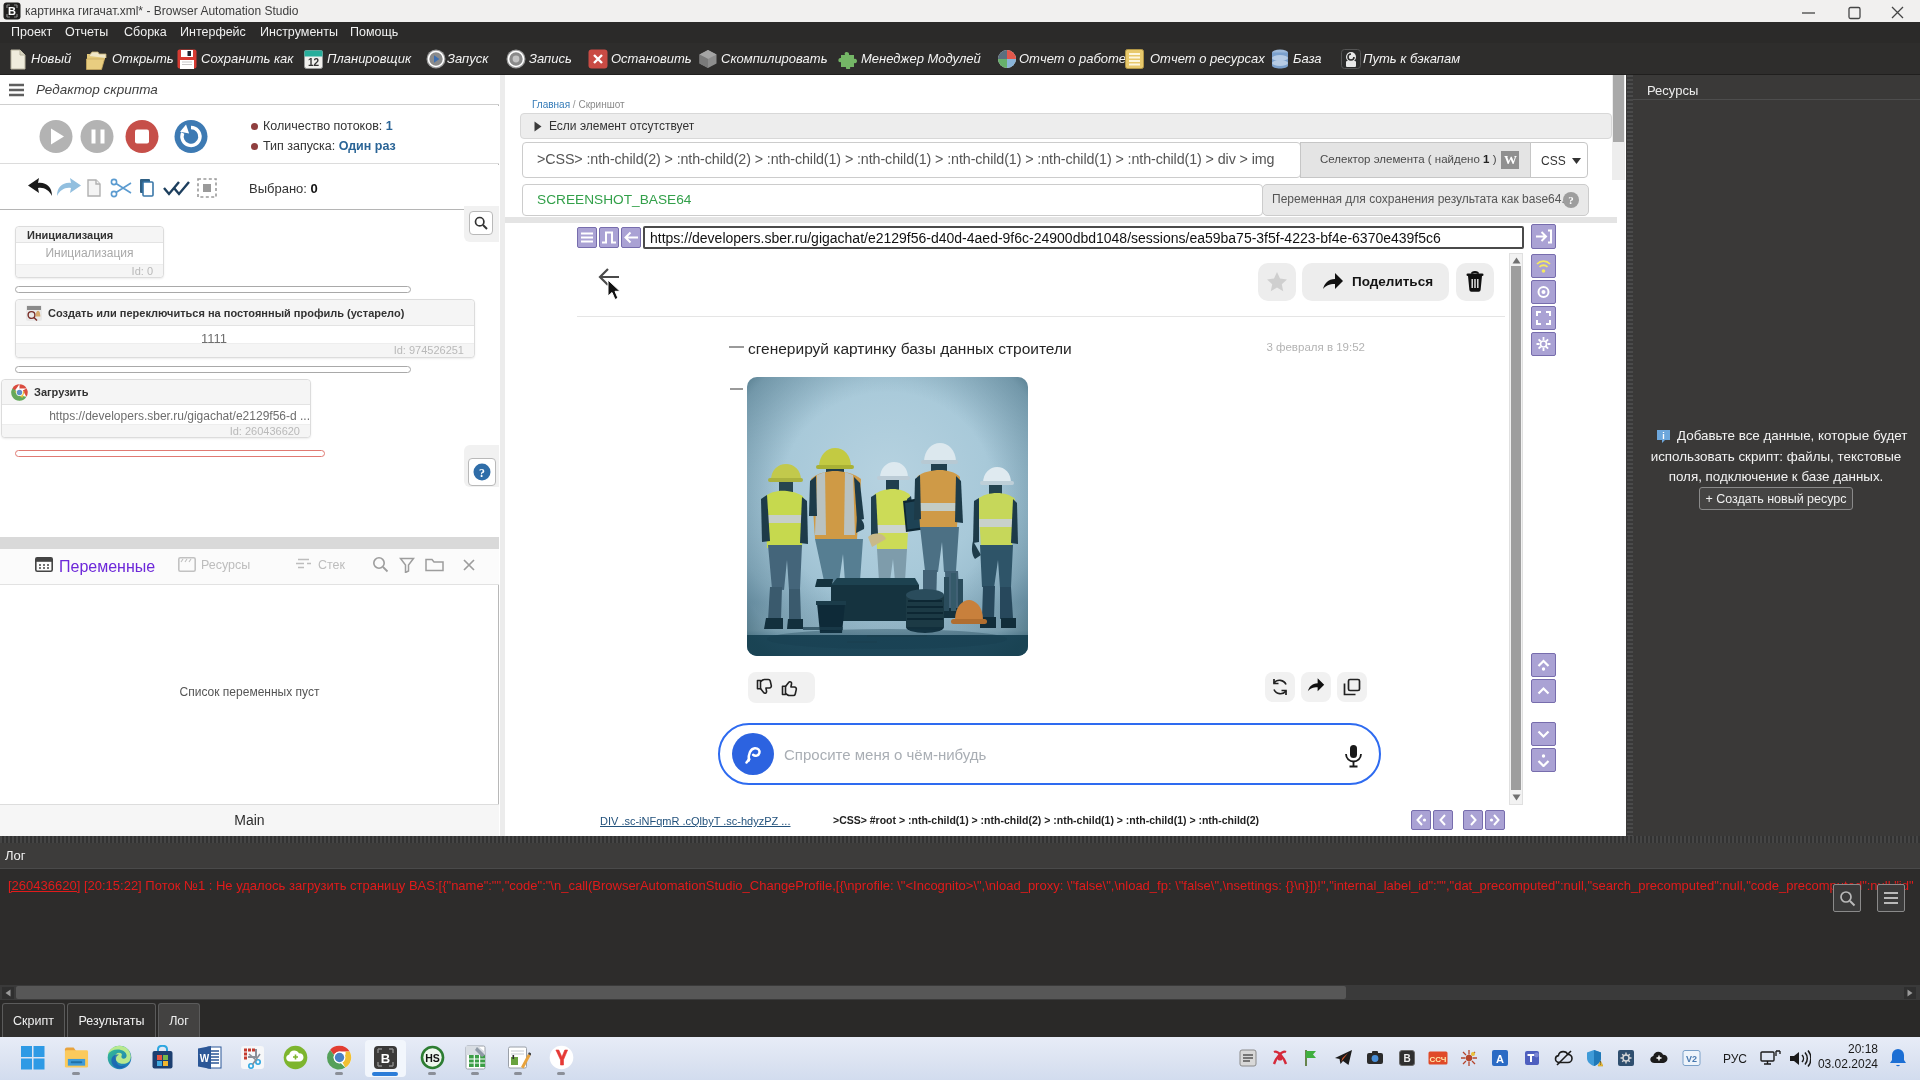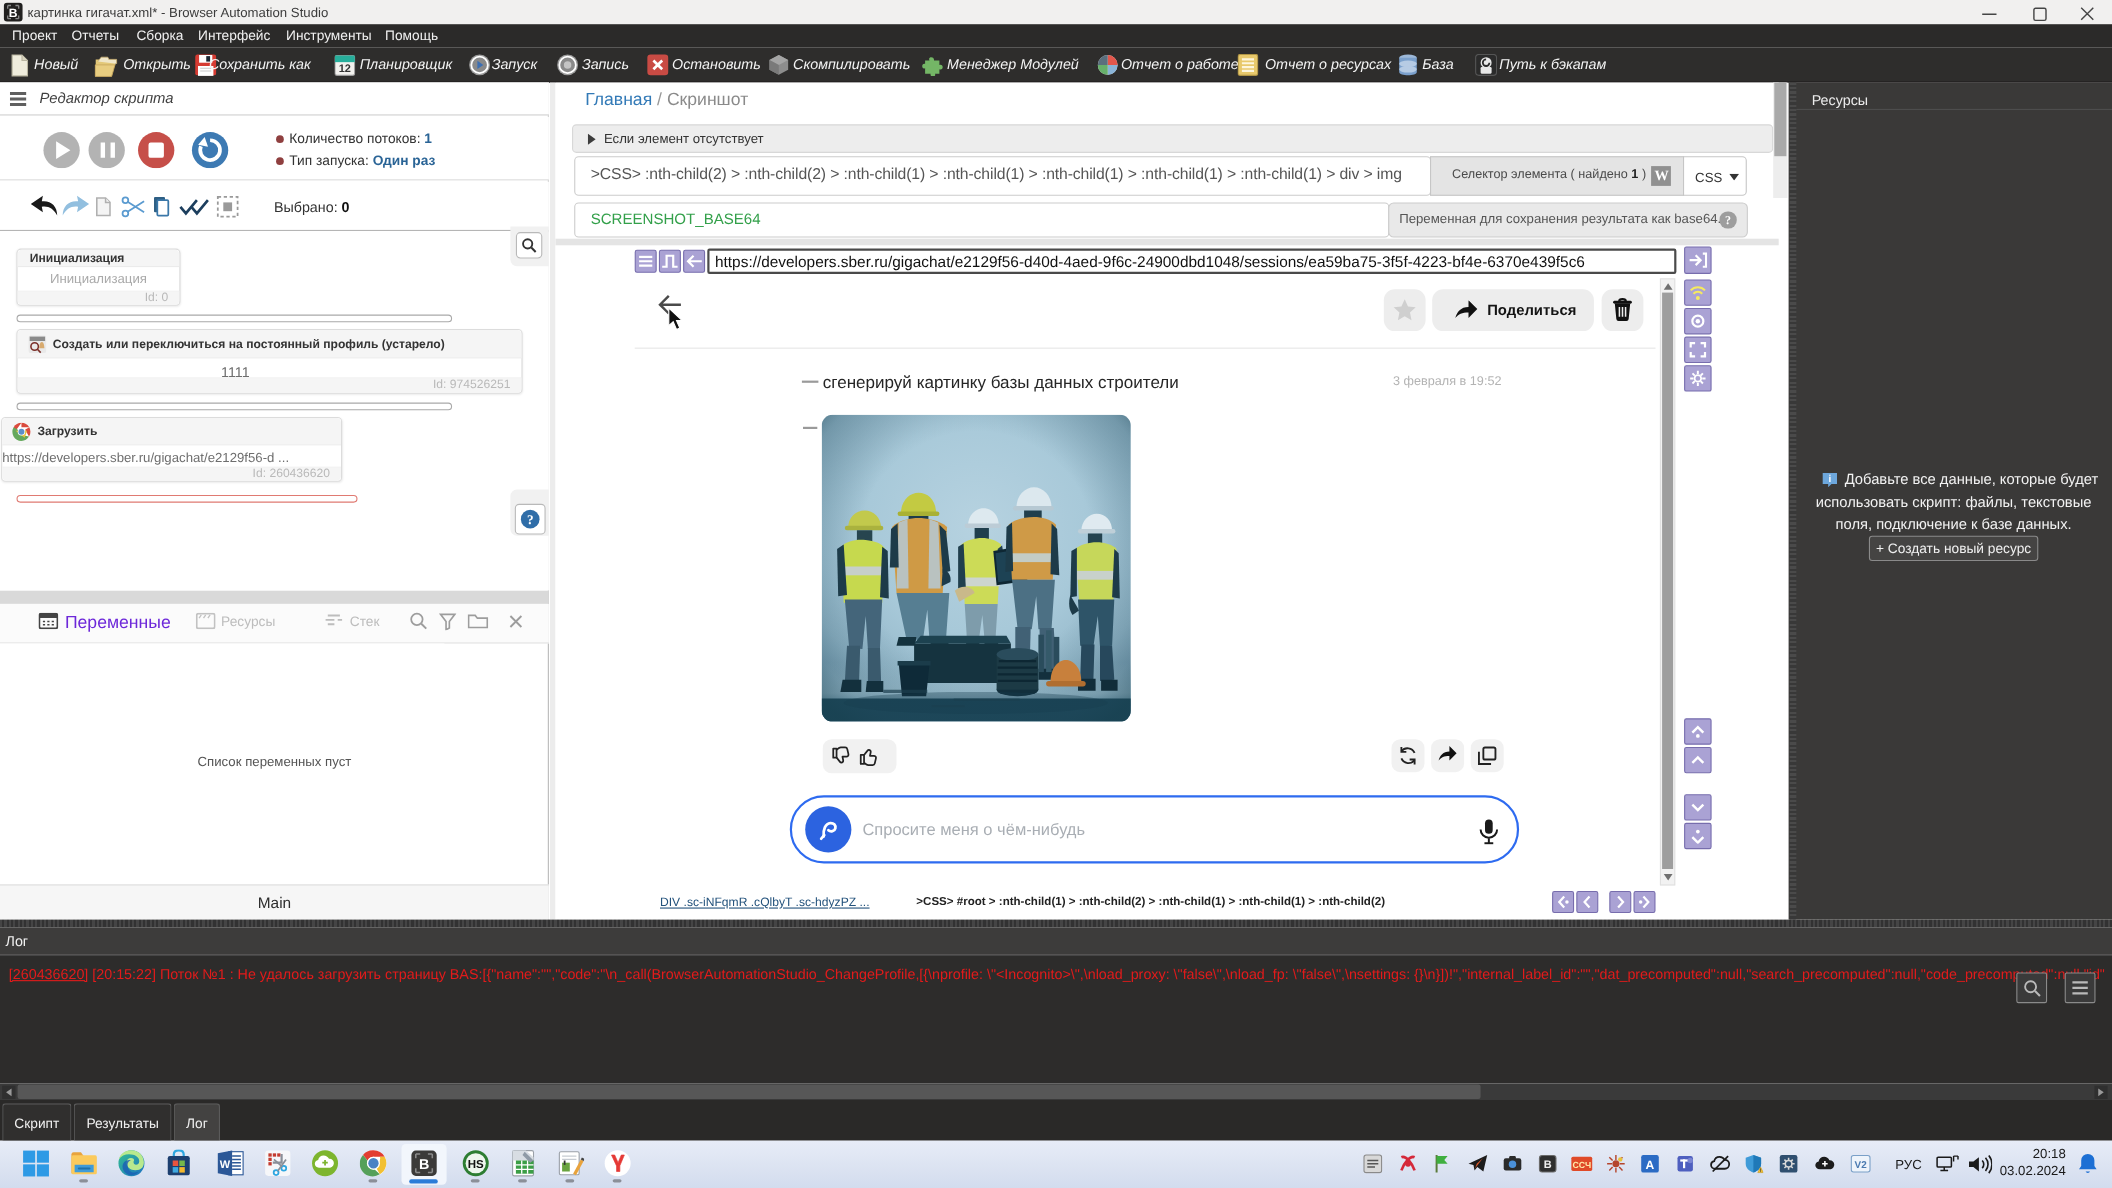--- a/index.html
+++ b/index.html
@@ -91,21 +91,21 @@
     <path d="M0.5 8h18l-3 10.5H0.5z" fill="#e8cd80" stroke="#c9a95f" stroke-width=".8"></path>
   </svg>
 <div class="abs titem" style="left:112px">Открыть</div>
 <svg class="abs ticon" style="left:177px" width="20" height="20" viewBox="0 0 20 20">
     <rect x="0.5" y="0.5" width="19" height="19" rx="2" fill="#d63b32"></rect>
     <rect x="4" y="1" width="12" height="7" fill="#fff"></rect>
     <rect x="10.5" y="2" width="3.5" height="5" fill="#1c2733"></rect>
     <rect x="3" y="11" width="14" height="9" fill="#fff"></rect>
     <path d="M5 13h10M5 15.5h10" stroke="#c9c9c9"></path>
   </svg>
-<div class="abs titem" style="left:190px">Сохранить как</div>
+<div class="abs titem" style="left:201px">Сохранить как</div>
 <svg class="abs ticon" style="left:304px" width="19" height="20" viewBox="0 0 19 20">
     <rect x="0.5" y="1.5" width="18" height="18" rx="2" fill="#f2f1ee" stroke="#9a9a9a"></rect>
     <rect x="0.5" y="1.5" width="18" height="6" fill="#27ae9b"></rect>
     <text x="9.5" y="16.5" font-size="10" font-weight="bold" fill="#333" text-anchor="middle" font-family="Liberation Sans">12</text>
   </svg>
 <div class="abs titem" style="left:327px">Планировщик</div>
 <svg class="abs ticon" style="left:426px" width="20" height="20" viewBox="0 0 20 20">
     <circle cx="10" cy="10" r="9.5" fill="#9b9b9b"></circle>
     <circle cx="10" cy="10" r="7.5" fill="#8a8a8a" stroke="#fff" stroke-width="1.6"></circle>
     <path d="M8 6.2l5.4 3.8L8 13.8z" fill="#3d6fb2"></path>
@@ -245,21 +245,21 @@
         <path d="M8.5 0.3a8.2 8.2 0 017.1 4.1l-7.1 0z" fill="#da4b3e"></path>
         <path d="M15.6 4.4a8.2 8.2 0 01-.2 8.4l-3.6-6.2z" fill="#da4b3e"></path>
         <path d="M8.5 0.3a8.2 8.2 0 00-7.1 4.1l1.8 3.1z" fill="#da4b3e"></path>
         <path d="M1.4 4.4a8.2 8.2 0 007.2 12.4l3.5-6.1z" fill="#65a85c"></path>
         <path d="M15.4 12.8a8.2 8.2 0 01-6.8 4l-3.5-6z" fill="#65a85c"></path>
         <path d="M3.2 7.5h10.4l-2.2 6.5z" fill="#e8c23a"></path>
         <circle cx="8.5" cy="8.5" r="3.4" fill="#fff"></circle>
         <circle cx="8.5" cy="8.5" r="2.7" fill="#5e8fc9"></circle>
       </svg>
     <div class="abs" style="left:32px;top:6px;font-size:11px;font-weight:bold;color:#333">Загрузить</div>
-    <div class="abs" style="left:0;top:29px;width:308px;text-align:left;font-size:12px;color:#6e6e6e">https://developers.sber.ru/gigachat/e2129f56-d ...</div>
+    <div class="abs" style="left:0;top:29px;width:308px;text-align:right;font-size:12px;color:#6e6e6e">https://developers.sber.ru/gigachat/e2129f56-d ...</div>
     <div class="blkfoot" style="height:13px">Id: 260436620</div>
   </div>
   <div class="abs pill" style="left:15px;top:375px;width:310px;border-color:#e07a72"></div>
   <div class="abs" style="left:464px;top:370px;width:35px;height:42px;background:#f1f1f1;border-radius:6px 0 0 6px"></div>
   <div class="abs" style="left:468px;top:383px;width:28px;height:28px;background:#fff;border:1px solid #b9b9b9;border-radius:4px"></div>
   <svg class="abs" style="left:473px;top:388px" width="18" height="18" viewBox="0 0 18 18">
       <circle cx="9" cy="9" r="8.5" fill="#2f6da8"></circle>
       <text x="9" y="13.5" font-size="12" font-weight="bold" fill="#fff" text-anchor="middle" font-family="Liberation Serif">?</text>
     </svg>
   <div class="abs" id="lp-split"></div>
@@ -293,21 +293,21 @@
       <path d="M2 2l10 10M12 2L2 12" stroke="#9d9d9d" stroke-width="1.7"></path>
     </svg>
   <div class="abs" id="lp-vars">
       <div class="abs" style="left:0;top:100px;width:499px;text-align:center;font-size:12px;color:#555">Список переменных пуст</div>
     </div>
   <div class="abs" id="lp-main">Main</div>
 </div>
 <div class="abs" id="vsplit"></div>
 
 <div class="abs" id="center"></div>
-<div class="abs" style="left:532px;top:82px;font-size:16px;color:#337ab7">Главная <span style="color:#999">/</span> <span style="color:#8a8a8a">Скриншот</span></div>
+<div class="abs" style="left:532px;top:99px;font-size:10px;color:#337ab7">Главная <span style="color:#999">/</span> <span style="color:#8a8a8a">Скриншот</span></div>
 <div class="abs" id="ifbar" style="left:520px;top:113px;width:1092px;height:26px;background:#ededed;border:1px solid #d8d8d8;border-radius:4px"></div>
 <svg class="abs" style="left:534px;top:121px" width="8" height="11" viewBox="0 0 8 11">
     <path d="M0.5 0.5l7 5-7 5z" fill="#3c3c3c"></path>
   </svg>
 <div class="abs" style="left:549px;top:119px;font-size:12px;color:#333">Если элемент отсутствует</div>
 <div class="abs inp" style="left:522px;top:142px;width:779px;height:36px"></div>
 <div class="abs" style="left:537px;top:151px;font-size:14.3px;color:#555;letter-spacing:-0.1px;white-space:nowrap">&gt;CSS&gt; :nth-child(2) &gt; :nth-child(2) &gt; :nth-child(1) &gt; :nth-child(1) &gt; :nth-child(1) &gt; :nth-child(1) &gt; :nth-child(1) &gt; div &gt; img</div>
 <div class="abs" style="left:1300px;top:142px;width:231px;height:36px;background:#e4e4e4;border:1px solid #c6c6c6"></div>
 <div class="abs" style="left:1320px;top:153px;font-size:11.5px;color:#4a4a4a;white-space:nowrap">Селектор элемента ( найдено <b style="color:#222">1</b> )</div>
 <div class="abs" style="left:1501px;top:151px;width:18px;height:18px;background:#909090"></div>

